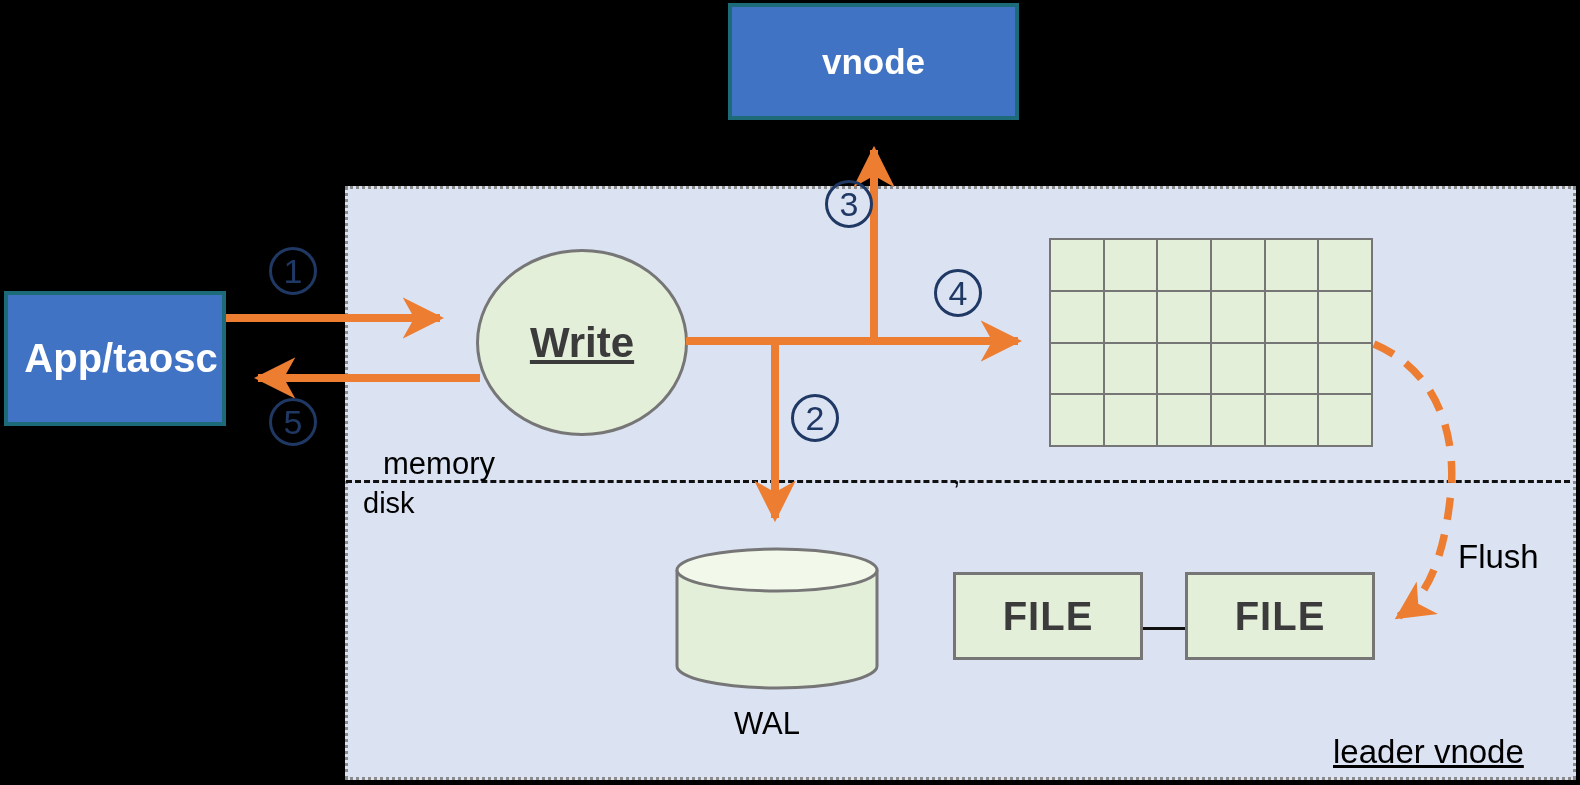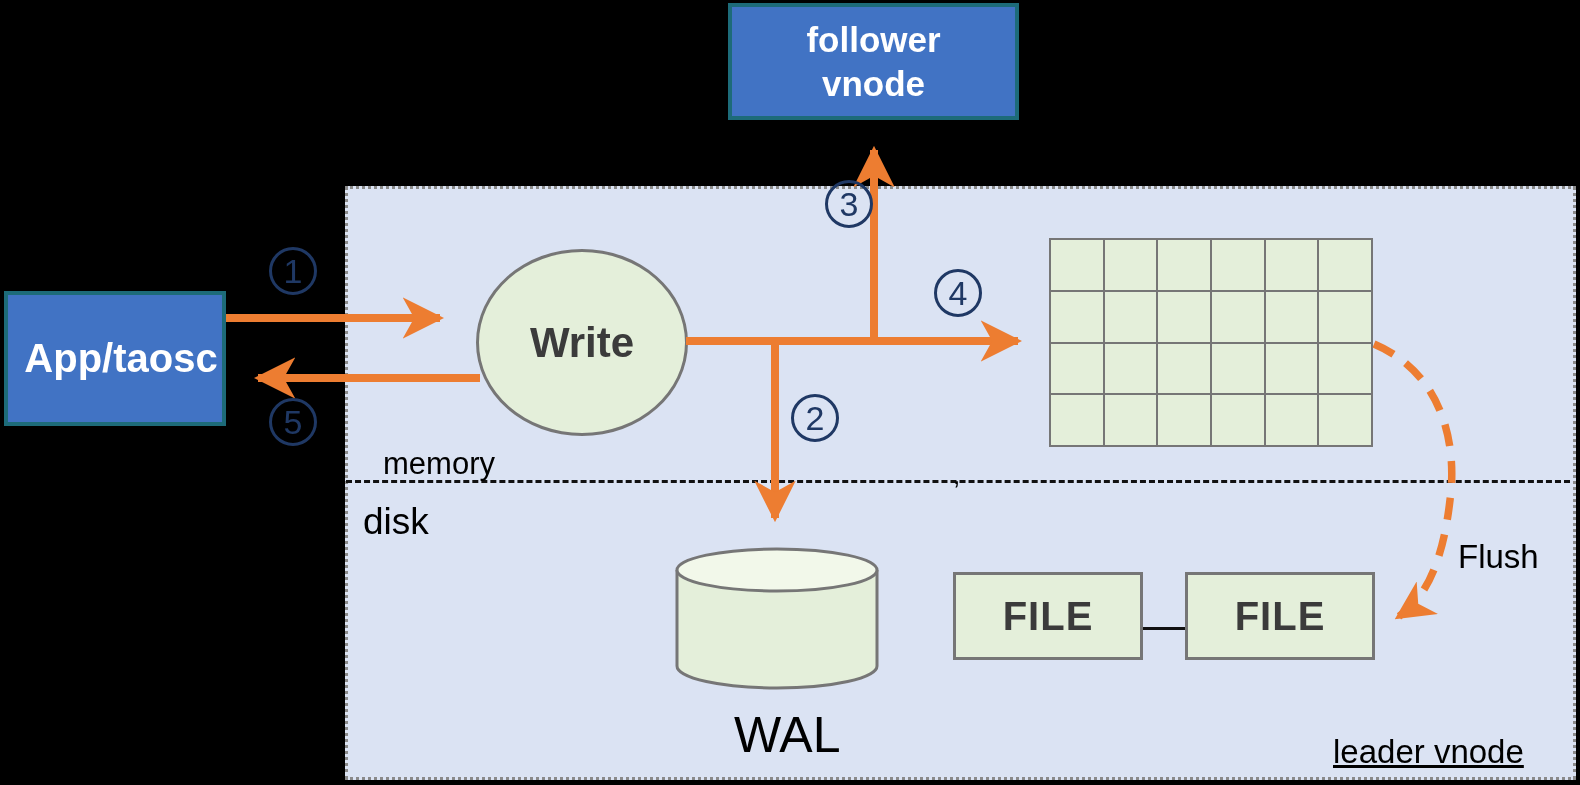--- a/index.html
+++ b/index.html
@@ -39,21 +39,21 @@
   .shape-green{
     background:#e4efda;
     border:3px solid #767676;
     box-sizing:border-box;
     display:flex;align-items:center;justify-content:center;
     z-index:3;
   }
   .write-circle{
     left:476px;top:249px;width:212px;height:187px;
     border-radius:50%;
-    font-size:42px;font-weight:bold;color:#3b3b3b;
+    font-size:42px;font-weight:bold;color:#3b3b3b;text-decoration:underline;
   }
   .file-box{
     width:190px;height:88px;
     font-size:40px;font-weight:bold;color:#3b3b3b;letter-spacing:1px;
   }
   .file-left{left:953px;top:572px;}
   .file-right{left:1185px;top:572px;}
   .file-connector{
     left:1143px;top:627px;width:42px;height:0;
     border-top:3px solid #111;z-index:3;
@@ -70,22 +70,22 @@
     box-sizing:border-box;
   }
   .memgrid .cell{background:#e4efda;}
 
   
   .wal-cyl{left:674px;top:546px;width:206px;height:146px;z-index:3;}
 
   
   .lbl{color:#000;z-index:4;white-space:nowrap;}
   .lbl-memory{left:363px;top:446px;font-size:31px;margin-left:20px;}
-  .lbl-disk{left:363px;top:501px;font-size:37px;}
-  .lbl-wal{left:734px;top:706px;font-size:50px;}
+  .lbl-disk{left:363px;top:487px;font-size:29px;}
+  .lbl-wal{left:734px;top:706px;font-size:31px;}
   .lbl-flush{left:1458px;top:538px;font-size:33px;}
   .lbl-leader{left:1333px;top:733px;font-size:33px;text-decoration:underline;}
   .lbl-artifact{left:953px;top:460px;font-size:26px;}
 
   
   .divider{
     left:346px;top:480px;width:1224px;height:0;
     border-top:3px dashed #111;
     z-index:2;
   }
@@ -113,21 +113,20 @@
 </style>
 </head>
 <body>
 
 <div class="abs region"></div>
 
 <div class="abs divider"></div>
 <div class="abs lbl lbl-artifact">,</div>
 
 <div class="abs box-blue follower">
-  <span>follower</span>
   <span>vnode</span>
 </div>
 
 <div class="abs box-blue apptaosc">
   <span>App/taosc</span>
 </div>
 
 <div class="abs shape-green write-circle">
   <span>Write</span>
 </div>

